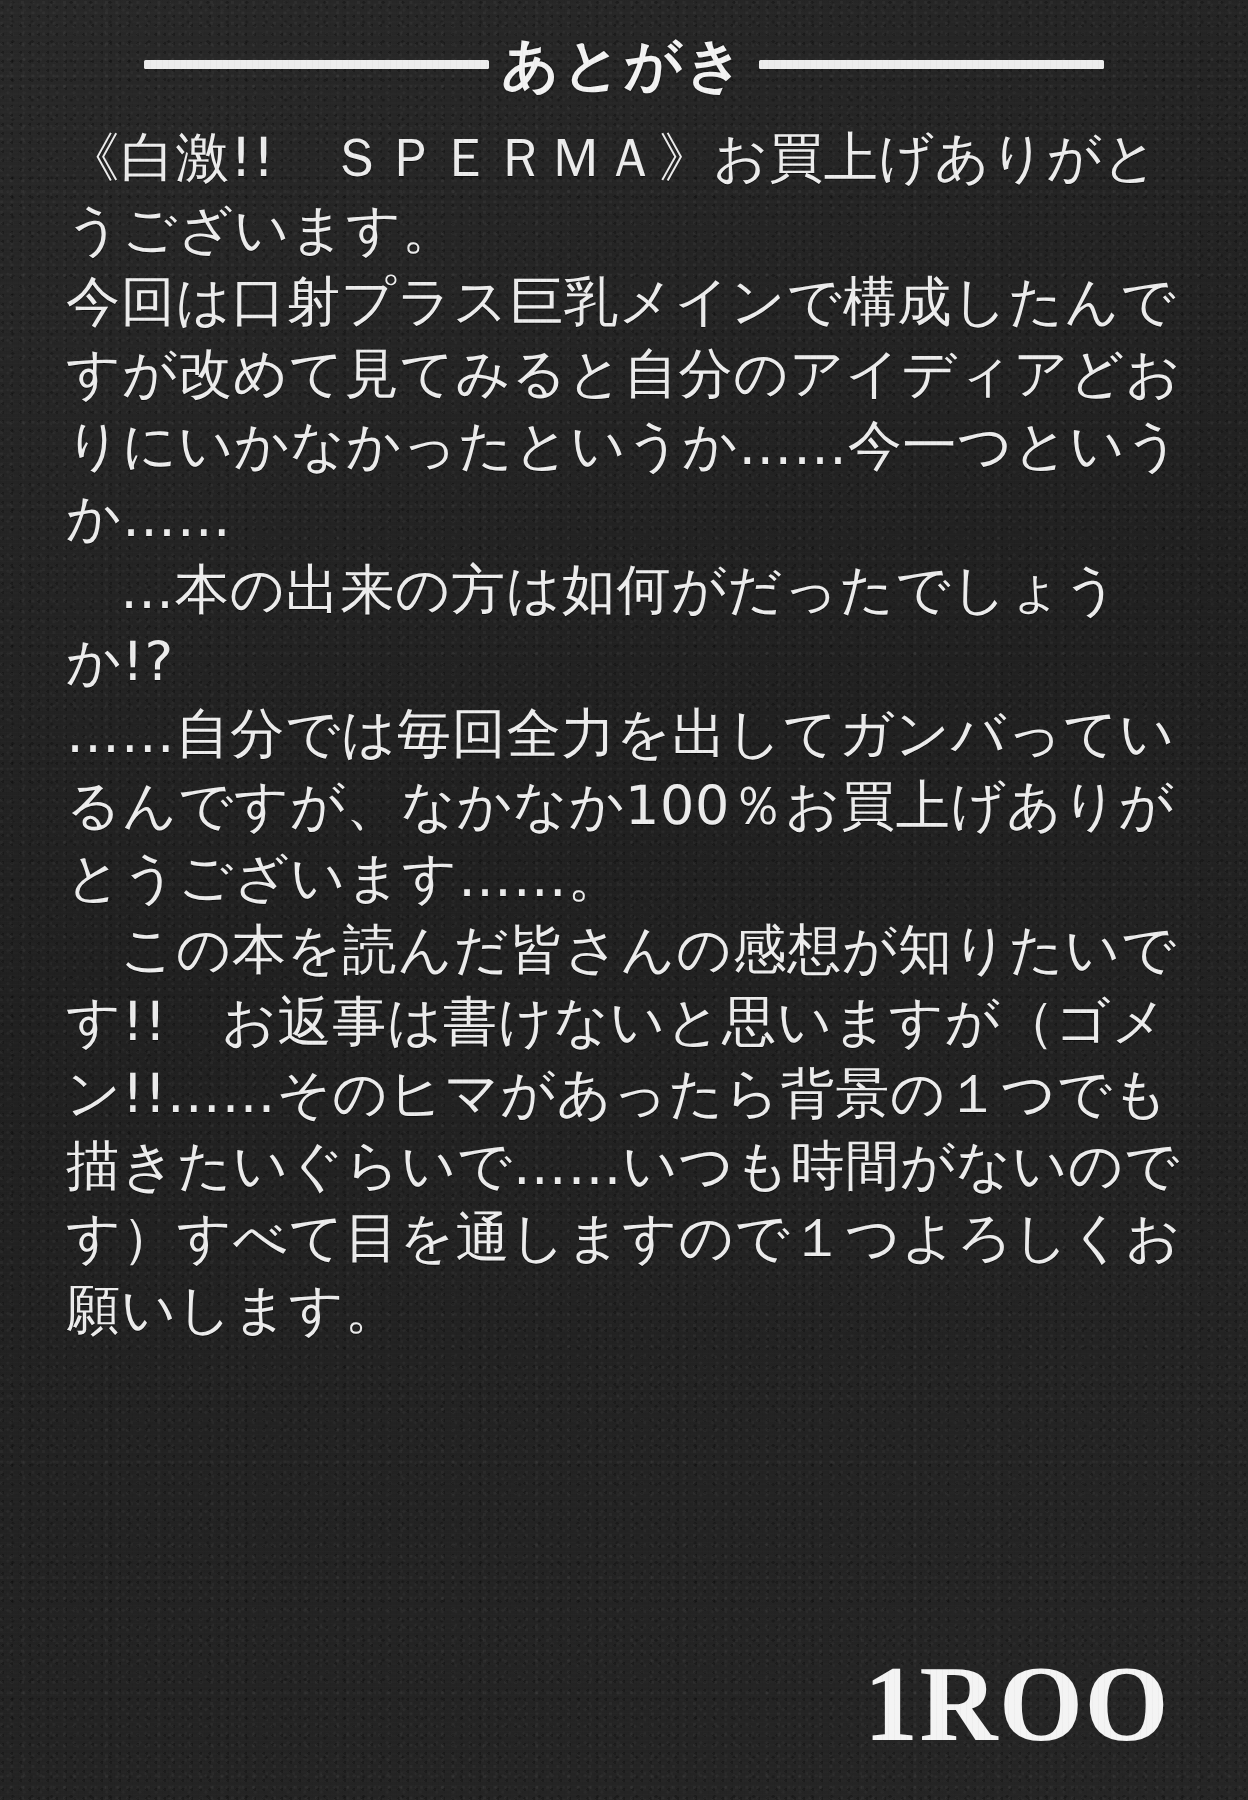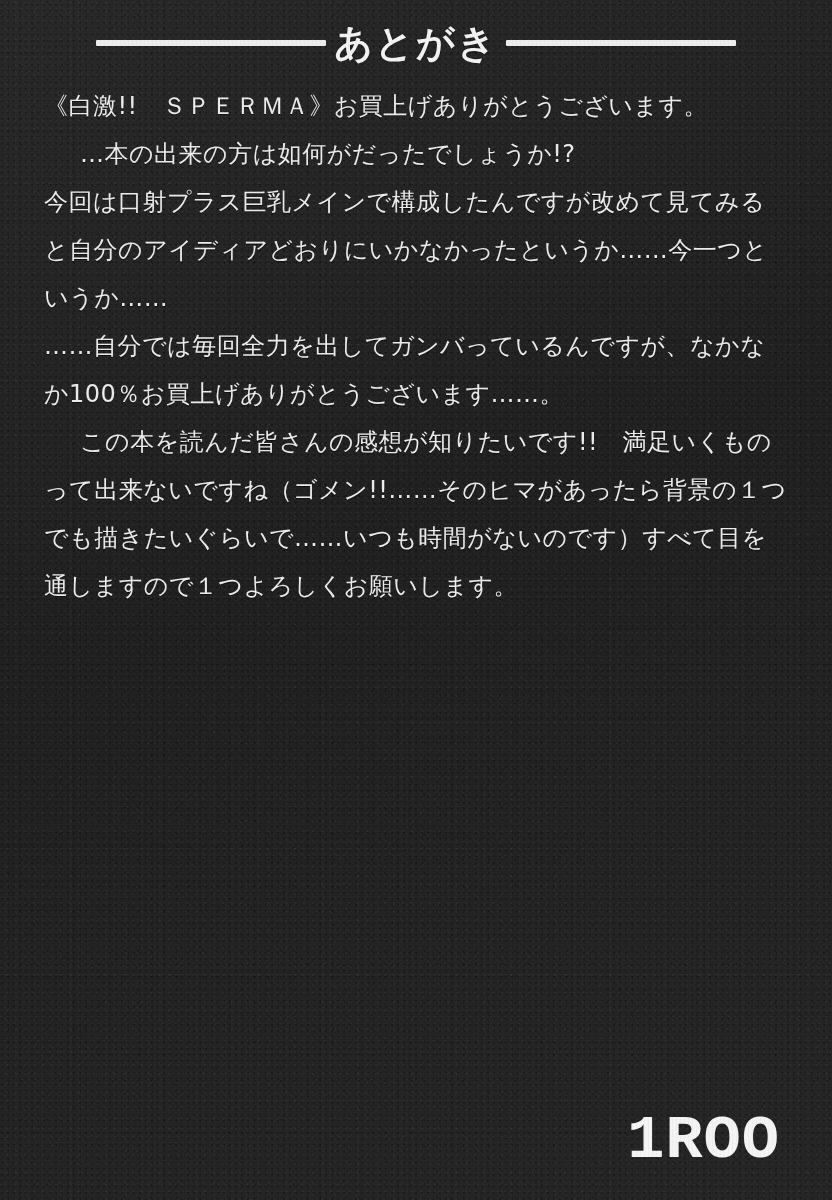--- a/index.html
+++ b/index.html
@@ -69,58 +69,58 @@
 
   
   .body-block {
     position: absolute;
     top: 82px;
     left: 44px;
     width: 744px;
   }
   .para {
     font-family: "DejaVu Sans", sans-serif;
-    font-size: 24px;
+    font-size: 36px;
     line-height: 48px;
     color: #ececec;
     letter-spacing: 0.5px;
     margin: 0;
     text-shadow: 0 1px 0 rgba(0,0,0,0.55);
     word-break: break-all;
   }
   .para.indent { text-indent: 36px; }
 
   
   .signature {
     position: absolute;
     right: 52px;
     bottom: 28px;
-    font-family: Liberation Mono, monospace;
-    font-size: 62px;
+    font-family: Liberation Serif, serif;
+    font-size: 72px;
     font-weight: 700;
     letter-spacing: 1px;
     color: #f4f4f4;
     line-height: 1;
   }
 </style>
 </head>
 <body>
 
 <div class="page">
 
   <div class="title-row">
     <div class="rule left"></div>
     <div class="title-text">あとがき</div>
     <div class="rule right"></div>
   </div>
 
   <div class="body-block">
     <p class="para">《白激!!　ＳＰＥＲＭＡ》お買上げありがとうございます。</p>
+    <p class="para">今回は口射プラス巨乳メインで構成したんですが改めて見てみると自分のアイディアどおりにいかなかったというか……今一つというか……</p>
     <p class="para indent">…本の出来の方は如何がだったでしょうか!?</p>
-    <p class="para">今回は口射プラス巨乳メインで構成したんですが改めて見てみると自分のアイディアどおりにいかなかったというか……今一つというか……</p>
     <p class="para">……自分では毎回全力を出してガンバっているんですが、なかなか100％お買上げありがとうございます……。</p>
-    <p class="para indent">この本を読んだ皆さんの感想が知りたいです!!　満足いくものって出来ないですね（ゴメン!!……そのヒマがあったら背景の１つでも描きたいぐらいで……いつも時間がないのです）すべて目を通しますので１つよろしくお願いします。</p>
+    <p class="para indent">この本を読んだ皆さんの感想が知りたいです!!　お返事は書けないと思いますが（ゴメン!!……そのヒマがあったら背景の１つでも描きたいぐらいで……いつも時間がないのです）すべて目を通しますので１つよろしくお願いします。</p>
   </div>
 
   <div class="signature">1ROO</div>
 
   <div class="grain"></div>
 </div>
 
 </body></html>

